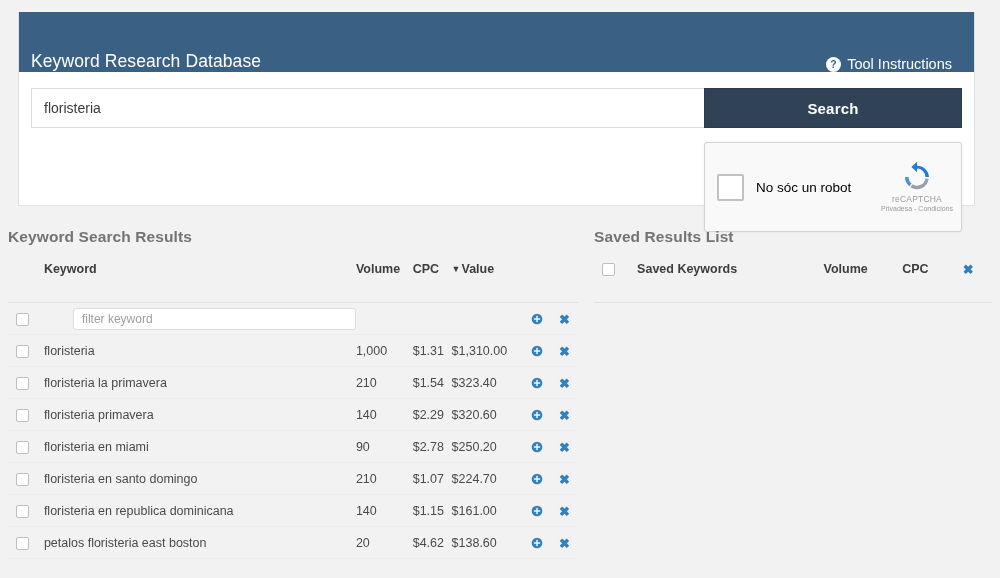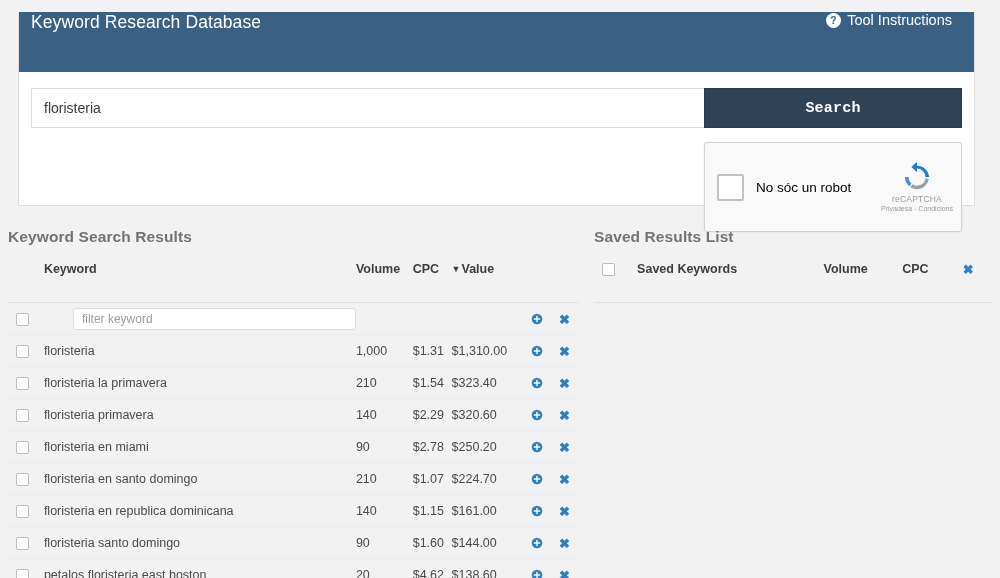--- a/index.html
+++ b/index.html
@@ -28,21 +28,21 @@
     background: #ffffff;
     border: 1px solid #e0e0e0;
     border-top: none;
     box-sizing: border-box;
   }
 
   .app-header {
     height: 60px;
     background: #3a6183;
     display: flex;
-    align-items: flex-start;
+    align-items: flex-end;
     justify-content: space-between;
     padding: 0 22px 0 12px;
     box-sizing: border-box;
   }
 
   .app-title {
     color: #ffffff;
     font-size: 17.5px;
     font-weight: normal;
     letter-spacing: 0.1px;
@@ -99,21 +99,21 @@
 
   .search-button {
     flex: 0 0 258px;
     width: 258px;
     height: 40px;
     background: #2f4256;
     border: 1px solid #2a3c4e;
     color: #ffffff;
     font-size: 15px;
     font-weight: bold;
-    font-family: Liberation Mono, monospace;
+    font-family: Liberation Sans, sans-serif;
     cursor: pointer;
     box-sizing: border-box;
     letter-spacing: 0.2px;
   }
 
   
   .recaptcha-box {
     position: absolute;
     right: 12px;
     top: 70px;
@@ -457,33 +457,20 @@
               <td class="c-val">$161.00</td>
               <td class="c-add"><span class="icon-add"><svg width="12" height="12" viewBox="0 0 14 14">
                     <circle cx="7" cy="7" r="6.2" fill="#2f7fc1"></circle>
                     <rect x="6.2" y="3.3" width="1.6" height="7.4" fill="#ffffff"></rect>
                     <rect x="3.3" y="6.2" width="7.4" height="1.6" fill="#ffffff"></rect>
                   </svg></span></td>
               <td class="c-del"><span class="icon-del">✖</span></td>
             </tr>
             <tr>
               <td class="c-check"><span class="row-check"></span></td>
-              <td class="c-kw">floristeria santo domingo</td>
-              <td class="c-vol">90</td>
-              <td class="c-cpc">$1.60</td>
-              <td class="c-val">$144.00</td>
-              <td class="c-add"><span class="icon-add"><svg width="12" height="12" viewBox="0 0 14 14">
-                    <circle cx="7" cy="7" r="6.2" fill="#2f7fc1"></circle>
-                    <rect x="6.2" y="3.3" width="1.6" height="7.4" fill="#ffffff"></rect>
-                    <rect x="3.3" y="6.2" width="7.4" height="1.6" fill="#ffffff"></rect>
-                  </svg></span></td>
-              <td class="c-del"><span class="icon-del">✖</span></td>
-            </tr>
-            <tr>
-              <td class="c-check"><span class="row-check"></span></td>
               <td class="c-kw">petalos floristeria east boston</td>
               <td class="c-vol">20</td>
               <td class="c-cpc">$4.62</td>
               <td class="c-val">$138.60</td>
               <td class="c-add"><span class="icon-add"><svg width="12" height="12" viewBox="0 0 14 14">
                     <circle cx="7" cy="7" r="6.2" fill="#2f7fc1"></circle>
                     <rect x="6.2" y="3.3" width="1.6" height="7.4" fill="#ffffff"></rect>
                     <rect x="3.3" y="6.2" width="7.4" height="1.6" fill="#ffffff"></rect>
                   </svg></span></td>
               <td class="c-del"><span class="icon-del">✖</span></td>

